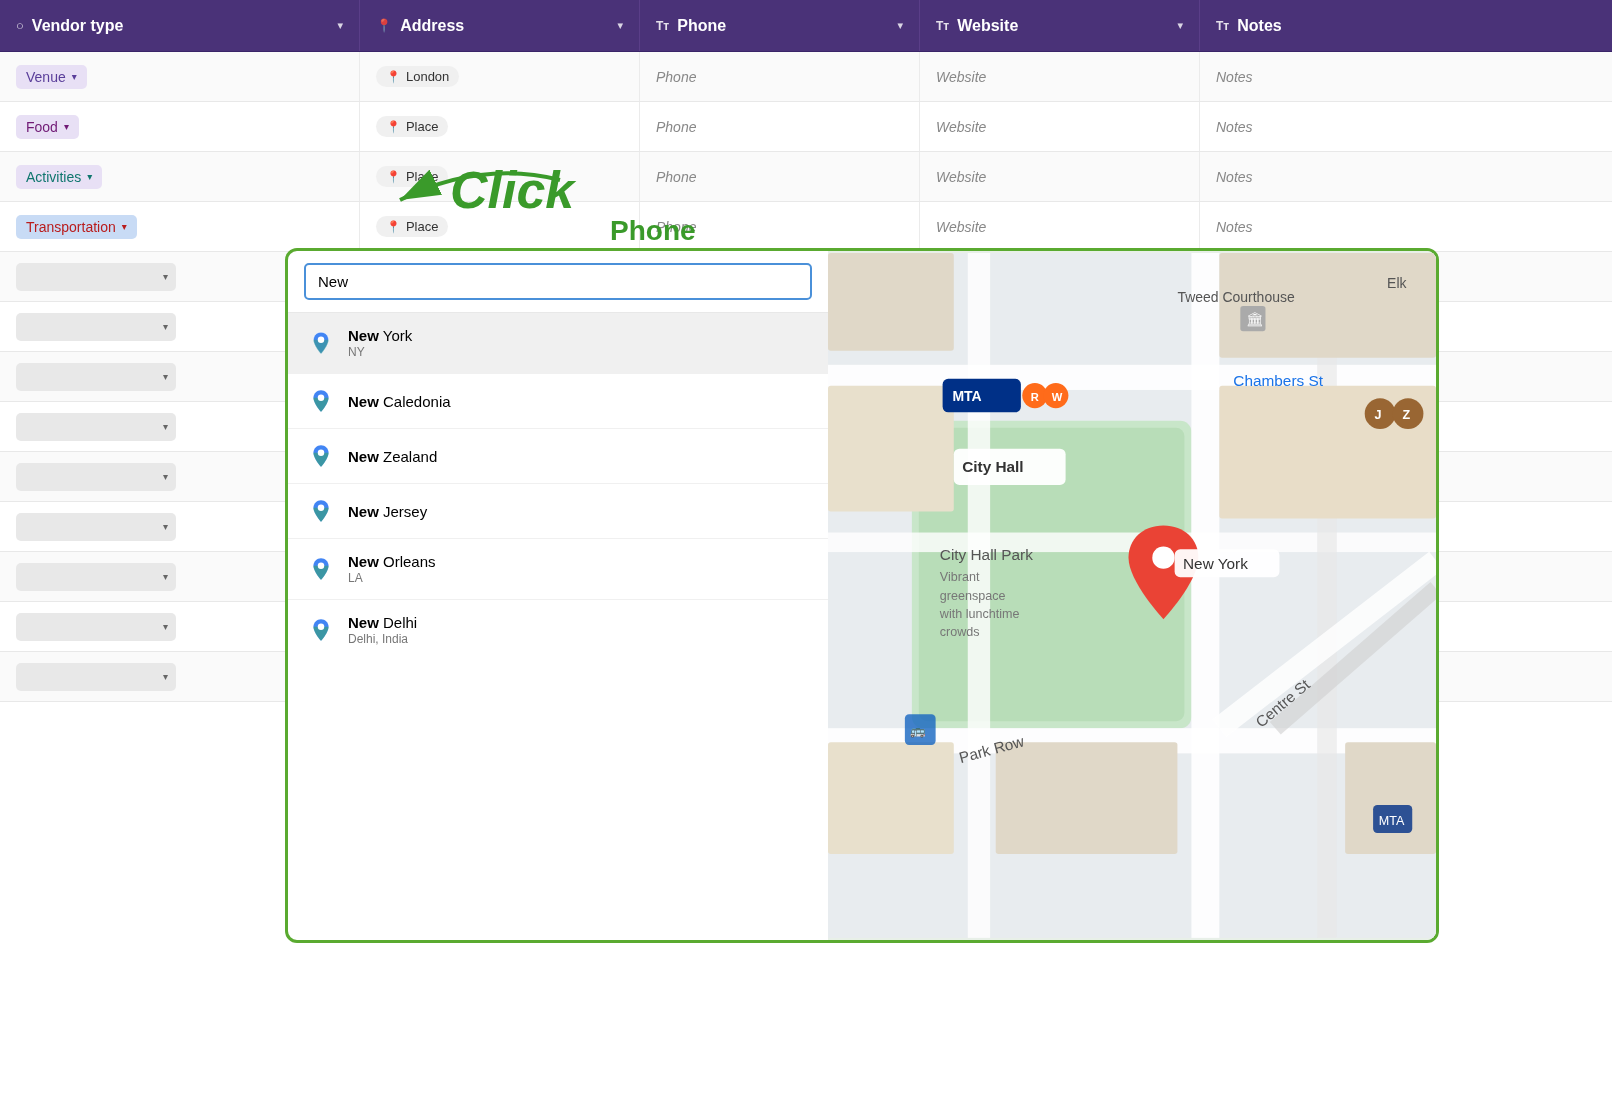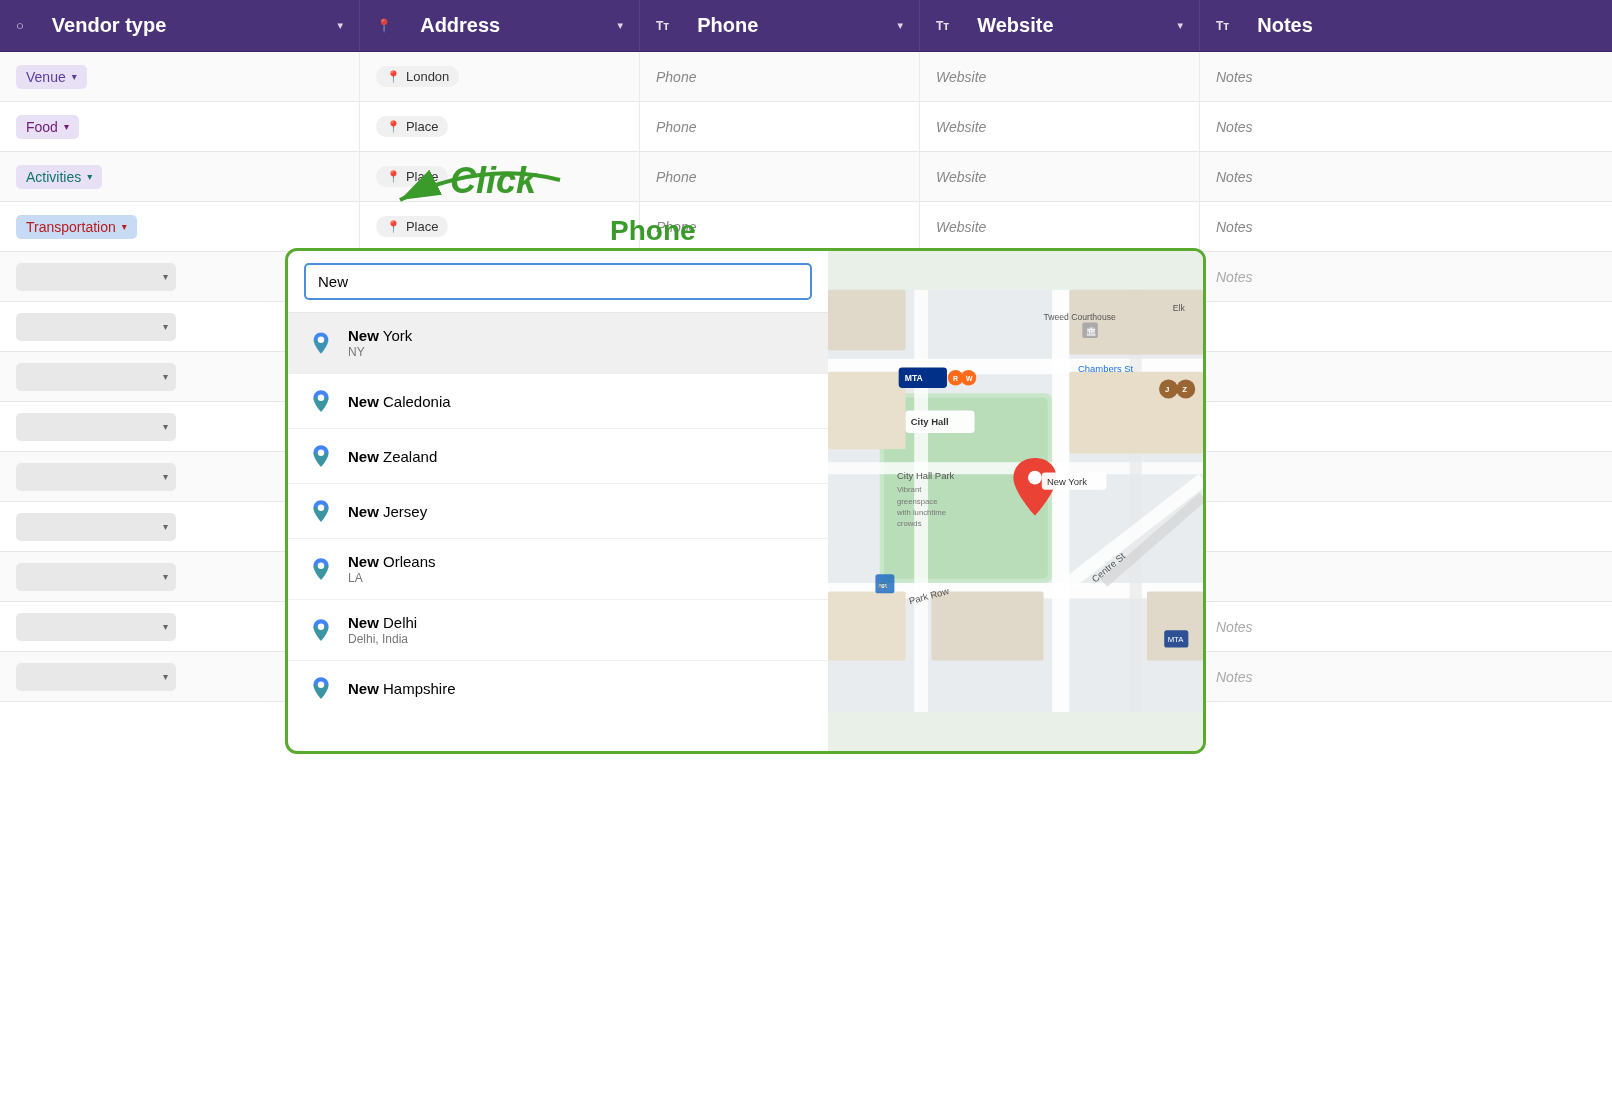--- a/index.html
+++ b/index.html
@@ -43,23 +43,22 @@
       border-right: 1px solid #5a3e88;
     }
     .header-cell:last-child { border-right: none; }
 
     .header-icon {
       font-size: 13px;
       opacity: 0.85;
     }
 
     .header-label {
-      font-size: 20px;
+      font-size: 16px;
       font-weight: 600;
-      margin-left: 20px;
     }
 
     .chevron-icon {
       margin-left: auto;
       font-size: 11px;
       opacity: 0.8;
     }
 
     
     .table-row {
@@ -139,21 +138,21 @@
     .annotation-overlay {
       position: absolute;
       top: 120px;
       left: 350px;
       pointer-events: none;
       z-index: 50;
     }
 
     .click-label {
       color: #3a9a2a;
-      font-size: 36px;
+      font-size: 52px;
       font-weight: 700;
       font-style: italic;
       position: absolute;
       top: 40px;
       left: 100px;
       white-space: nowrap;
     }
 
     .phone-label-annotation {
       color: #3a9a2a;
@@ -169,21 +168,21 @@
       position: absolute;
       top: 30px;
       left: -30px;
     }
 
     
     .search-container {
       position: absolute;
       top: 248px;
       left: 285px;
-      width: 921px;
+      width: 1154px;
       background: white;
       border: 3px solid #5aaa30;
       border-radius: 12px;
       z-index: 100;
       display: flex;
       overflow: hidden;
     }
 
     .search-left {
       width: 540px;
@@ -608,35 +607,20 @@
         </svg>
         <div>
           <div class="suggestion-text">
             <span class="suggestion-bold">New</span>
             <span> Delhi</span>
           </div>
           <div class="suggestion-sub">Delhi, India</div>
         </div>
       </div>
 
-      <div class="suggestion-item">
-        <svg class="maps-pin" viewBox="0 0 24 24">
-          <path d="M12 2C8.13 2 5 5.13 5 9c0 5.25 7 13 7 13s7-7.75 7-13c0-3.87-3.13-7-7-7z" fill="#4285F4"></path>
-          <path d="M5 9c0 5.25 7 13 7 13s7-7.75 7-13" fill="#34A853" opacity="0.5"></path>
-          <path d="M12 2 L5 9" fill="#FBBC05" opacity="0.7"></path>
-          <path d="M19 9 L12 2" fill="#EA4335" opacity="0.9"></path>
-          <circle cx="12" cy="9" r="3" fill="white"></circle>
-        </svg>
-        <div>
-          <div class="suggestion-text">
-            <span class="suggestion-bold">New</span>
-            <span> Hampshire</span>
-          </div>
-        </div>
-      </div>
 
     </div>
 
     <div class="map-area">
       <svg width="100%" height="100%" viewBox="0 0 435 490" xmlns="http://www.w3.org/2000/svg">
 
         <rect width="435" height="490" fill="#e8ecef"></rect>
 
         <rect x="60" y="120" width="200" height="220" rx="8" fill="#c8e6c9"></rect>
         <rect x="65" y="125" width="190" height="210" rx="6" fill="#b8ddb8"></rect>

